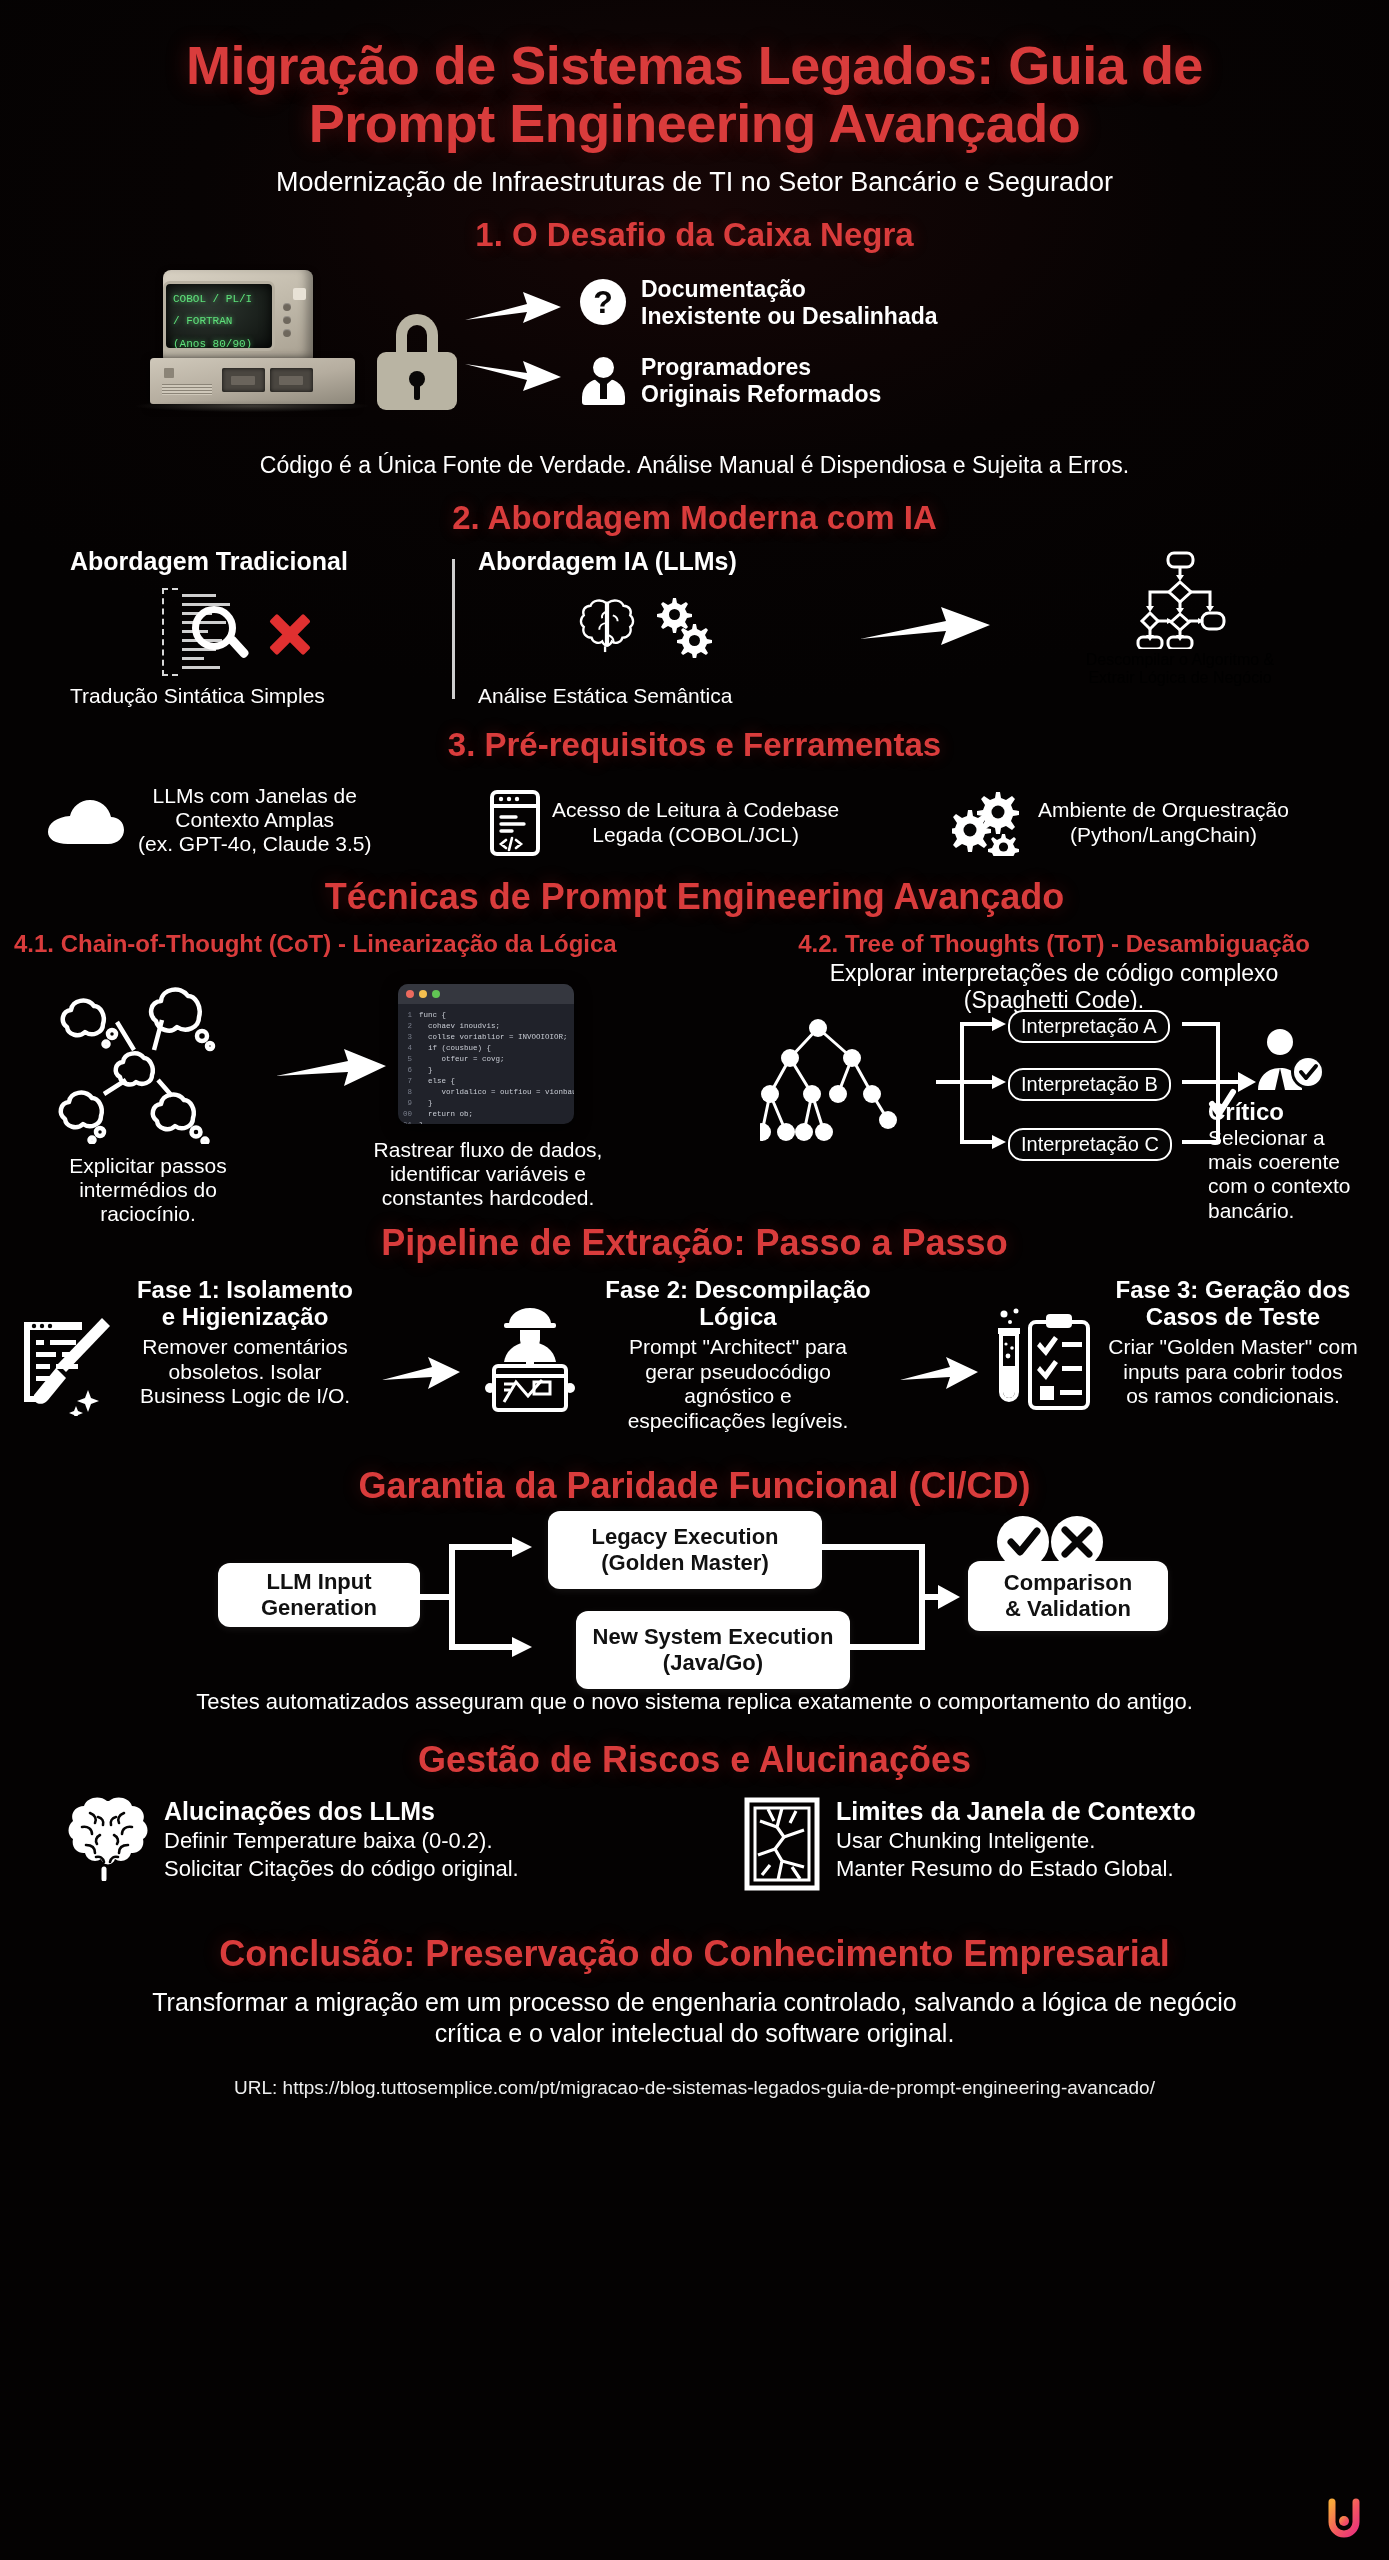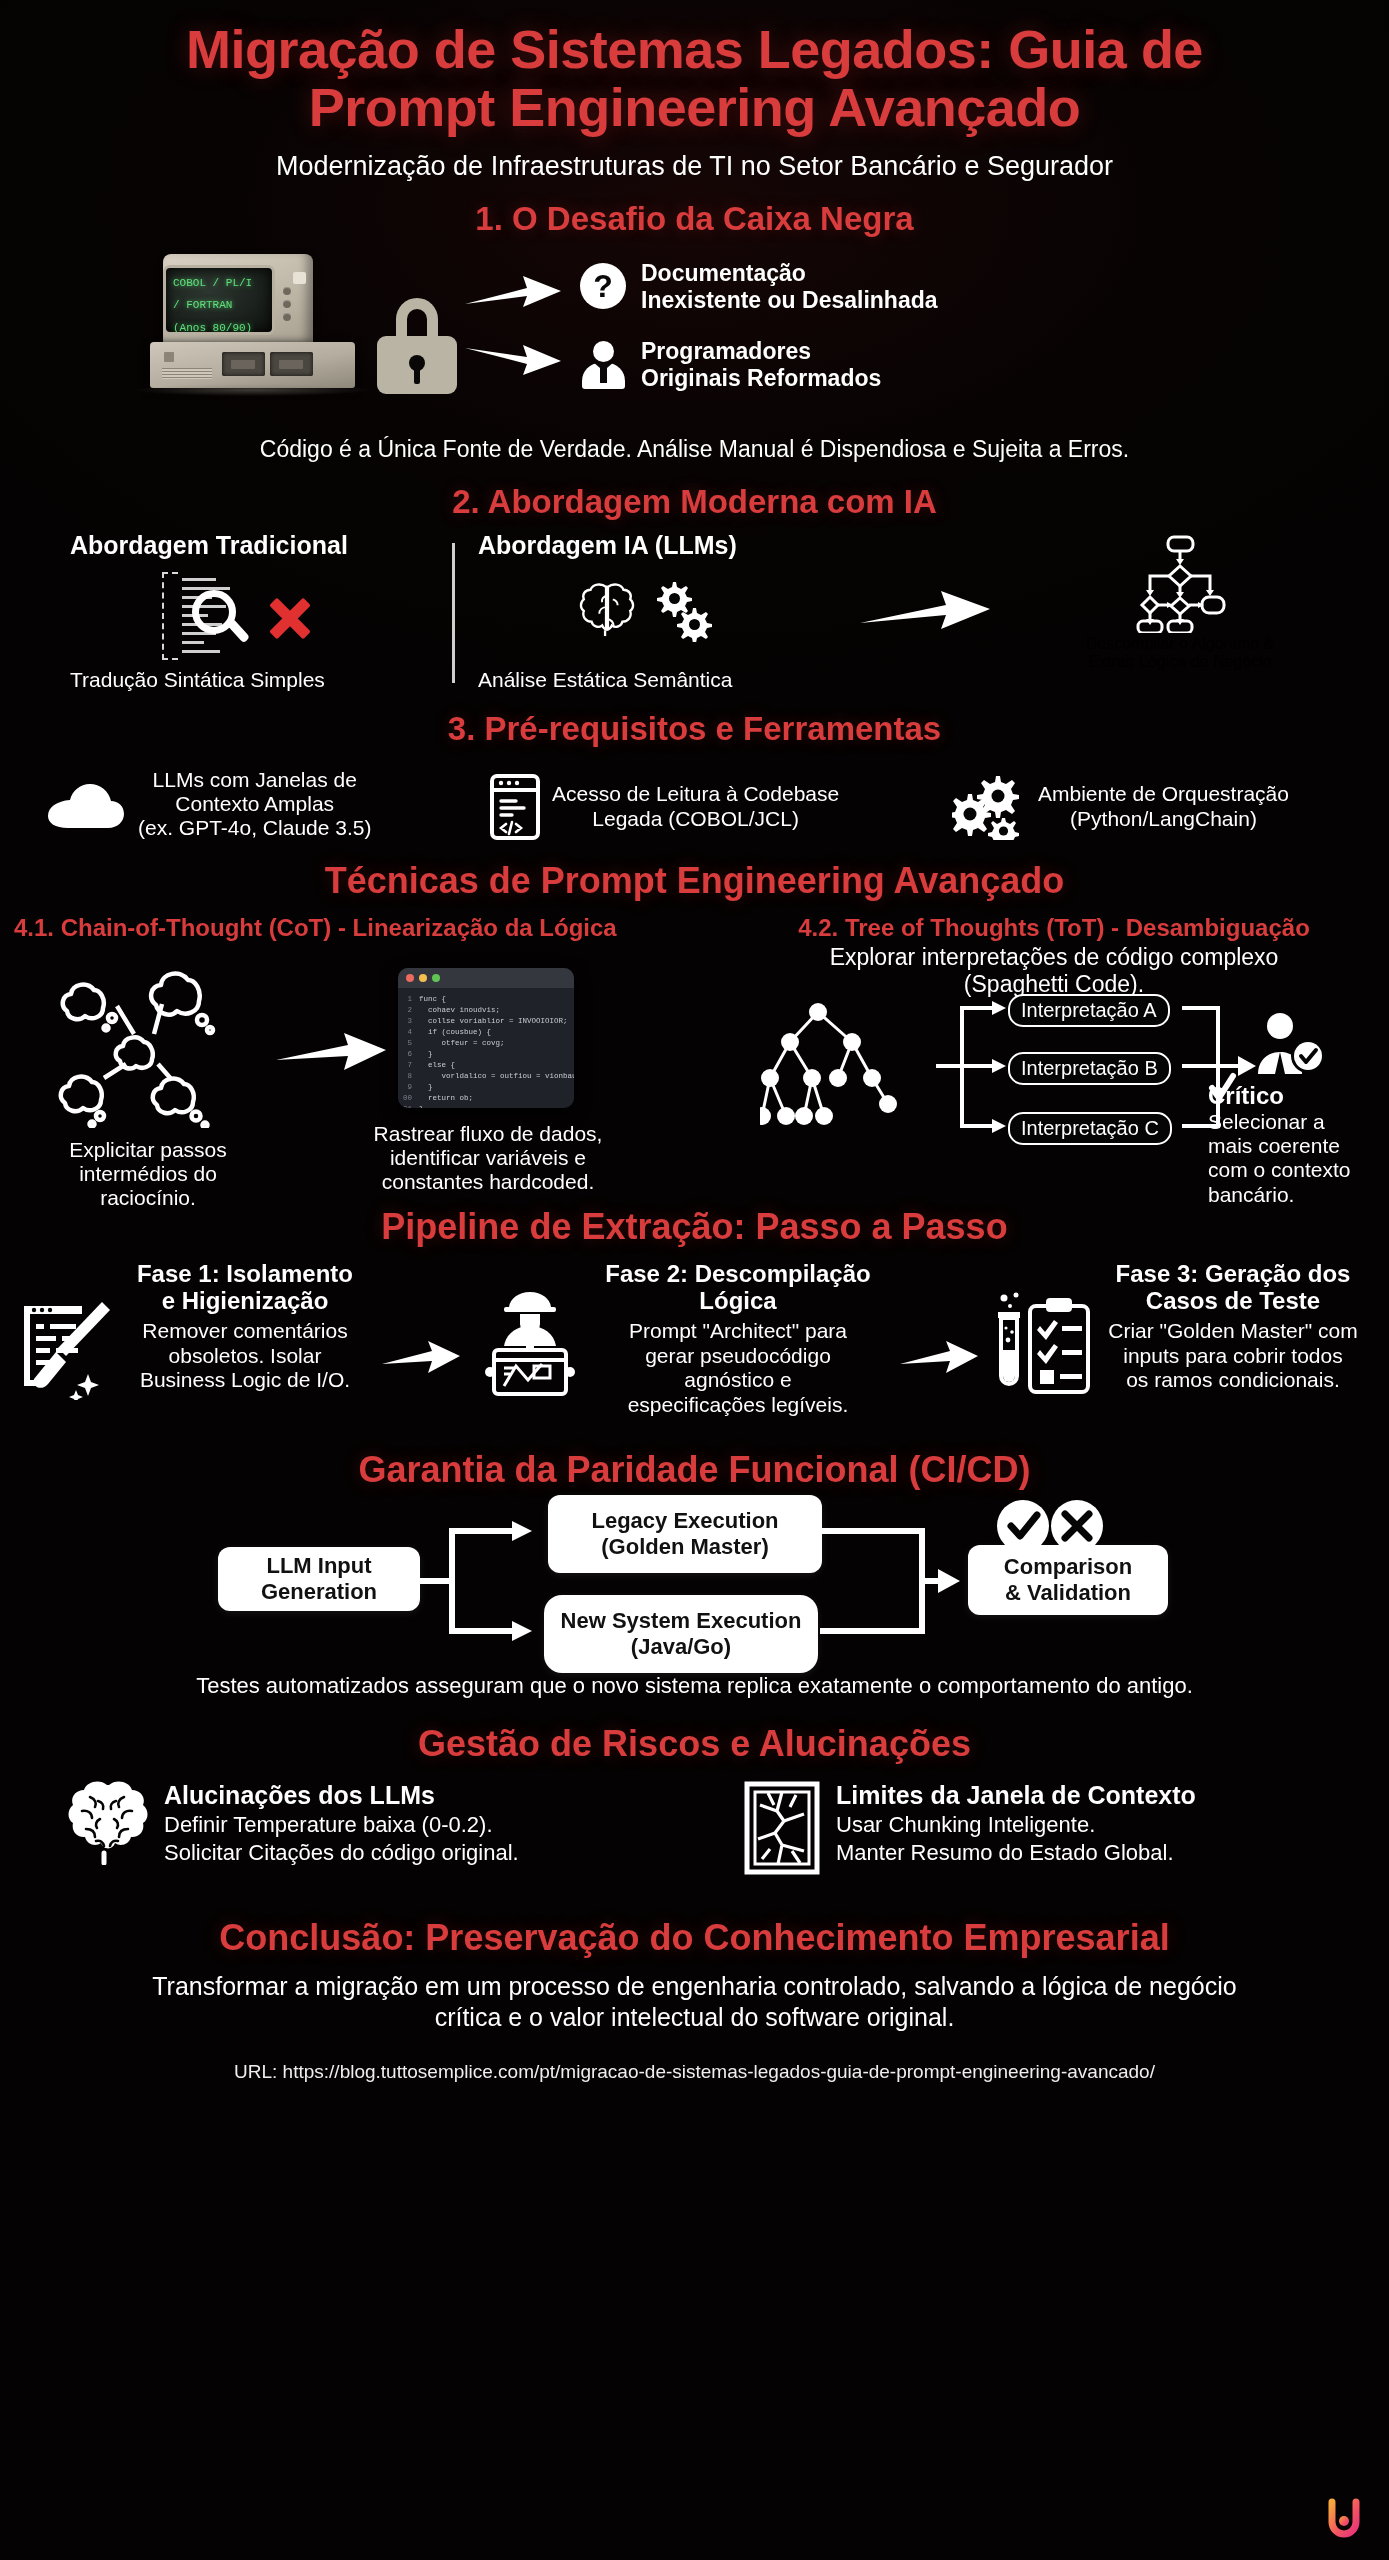--- a/index.html
+++ b/index.html
@@ -29,21 +29,21 @@
   }
   .subtitle { font-size: 27px; font-weight: 400; }
   .sec-h {
     font-size: 33px; font-weight: bold;
     text-shadow: 0 0 16px rgba(190,40,40,.3);
   }
   .sec-h-lg { font-size: 36px; font-weight: bold; text-shadow: 0 0 18px rgba(190,40,40,.3); }
   .sub-h { font-size: 25px; font-weight: bold; }
 
   
-  .header { padding-top: 20px; }
+  .header { padding-top: 36px; }
   .header .subtitle { margin-top: 14px; }
 
   
   #sec1 { margin-top: 18px; }
   #sec1 .row { position: relative; height: 160px; margin-top: 16px; }
 
   .crt { position: absolute; left: 150px; top: 0px; width: 205px; height: 130px; }
   .crt .mon {
     position: absolute; left: 13px; top: 0; width: 150px; height: 92px;
     background: linear-gradient(160deg,#d9d2c4 0%,#c2bbac 48%,#a79f90 100%);
@@ -695,21 +695,21 @@
         </g>
         <g fill="#fff">
             <path d="M92 12 l20 10 -20 10z"></path>
             <path d="M92 112 l20 10 -20 10z"></path>
           </g>
       </svg>
 
       <div class="node" style="left:548px; top:-10px; width:274px; height:78px;">
           <span id="n-legacy">Legacy Execution<br>(Golden Master)</span>
         </div>
-      <div class="node" style="left:544px; top:90px; width:274px; height:78px;border-radius:18px;">
+      <div class="node" style="left:576px; top:90px; width:274px; height:78px;">
           <span id="n-new">New System Execution<br>(Java/Go)</span>
         </div>
 
       <svg class="conn" style="left:820px; top:4px;" width="146" height="142" viewBox="0 0 146 142">
         <g stroke="#fff" stroke-width="6" fill="none">
           <path d="M0 22 H102 V72 H118"></path>
           <path d="M0 122 H102 V72"></path>
         </g>
         <path d="M118 60 l22 12 -22 12z" fill="#fff"></path>
       </svg>

